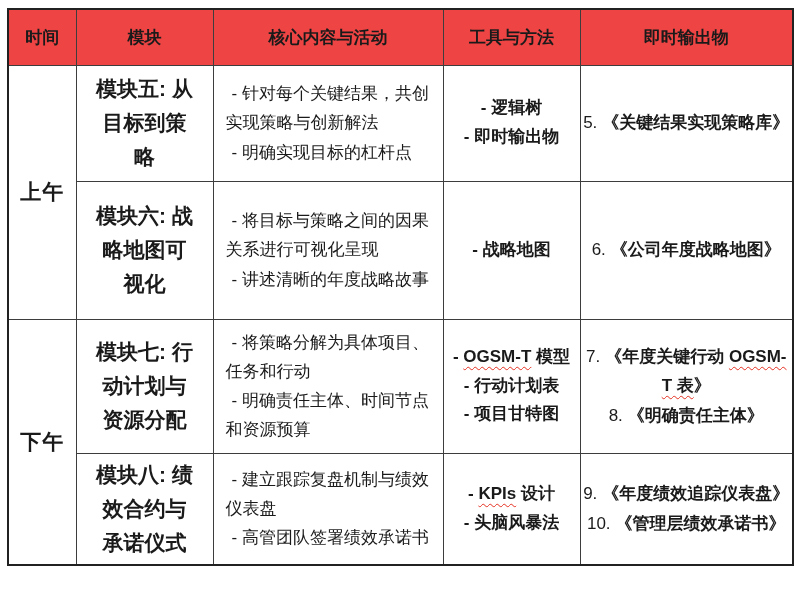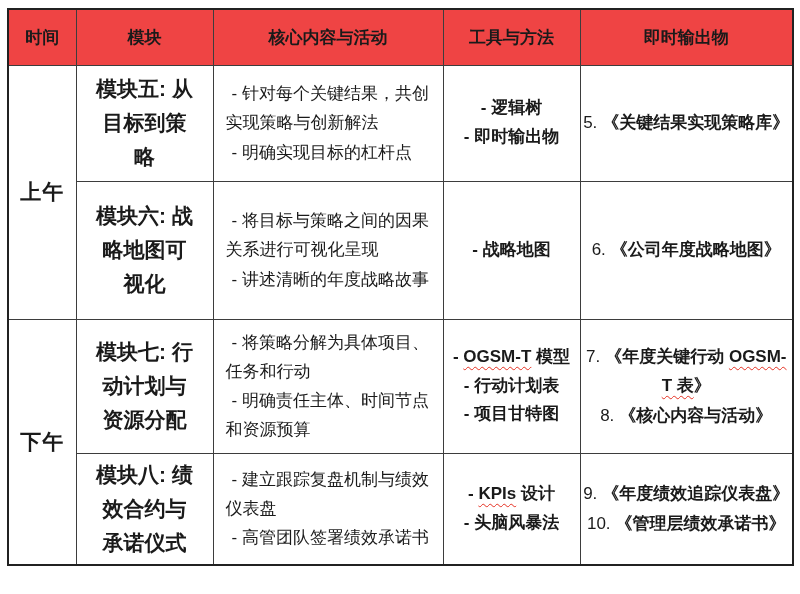--- a/index.html
+++ b/index.html
@@ -159,21 +159,21 @@
           <div class="bullet">- 将策略分解为具体项目、任务和行动</div>
           <div class="bullet">- 明确责任主体、时间节点和资源预算</div>
         </td>
         <td class="tools">
           <div class="tline"><span>- </span><span class="wavy">OGSM-T</span><span> 模型</span></div>
           <div class="tline"><span>- 行动计划表</span><span class="wavy"></span><span></span></div>
           <div class="tline"><span>- 项目甘特图</span><span class="wavy"></span><span></span></div>
         </td>
         <td class="outputs">
           <div class="oline"><span class="num">7.</span><span class="otitle"><span>《年度关键行动 </span><span class="wavy">OGSM-T 表</span><span>》</span></span></div>
-          <div class="oline"><span class="num">8.</span><span class="otitle"><span>《核心内容与活动》</span><span class="wavy"></span><span></span></span></div>
+          <div class="oline"><span class="num">8.</span><span class="otitle"><span>《明确责任主体》</span><span class="wavy"></span><span></span></span></div>
         </td>
       </tr>
 
       <tr class="row4">
         <td class="module">模块八: 绩效合约与承诺仪式</td>
         <td class="content">
           <div class="bullet">- 建立跟踪复盘机制与绩效仪表盘</div>
           <div class="bullet">- 高管团队签署绩效承诺书</div>
         </td>
         <td class="tools">

